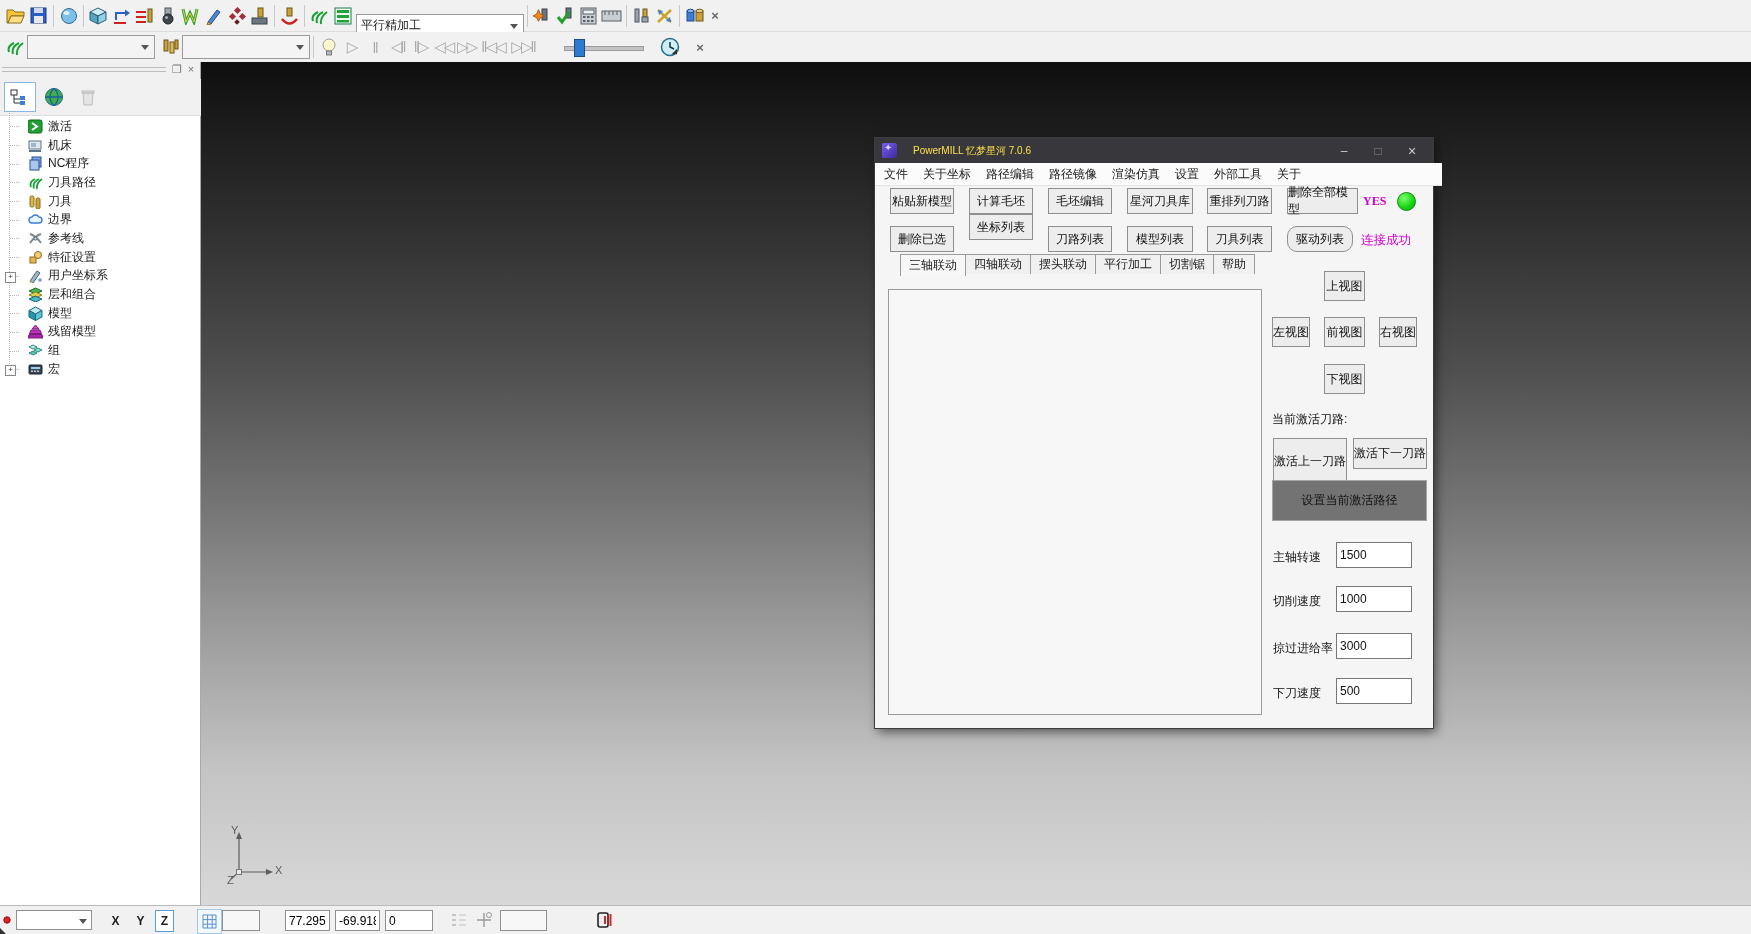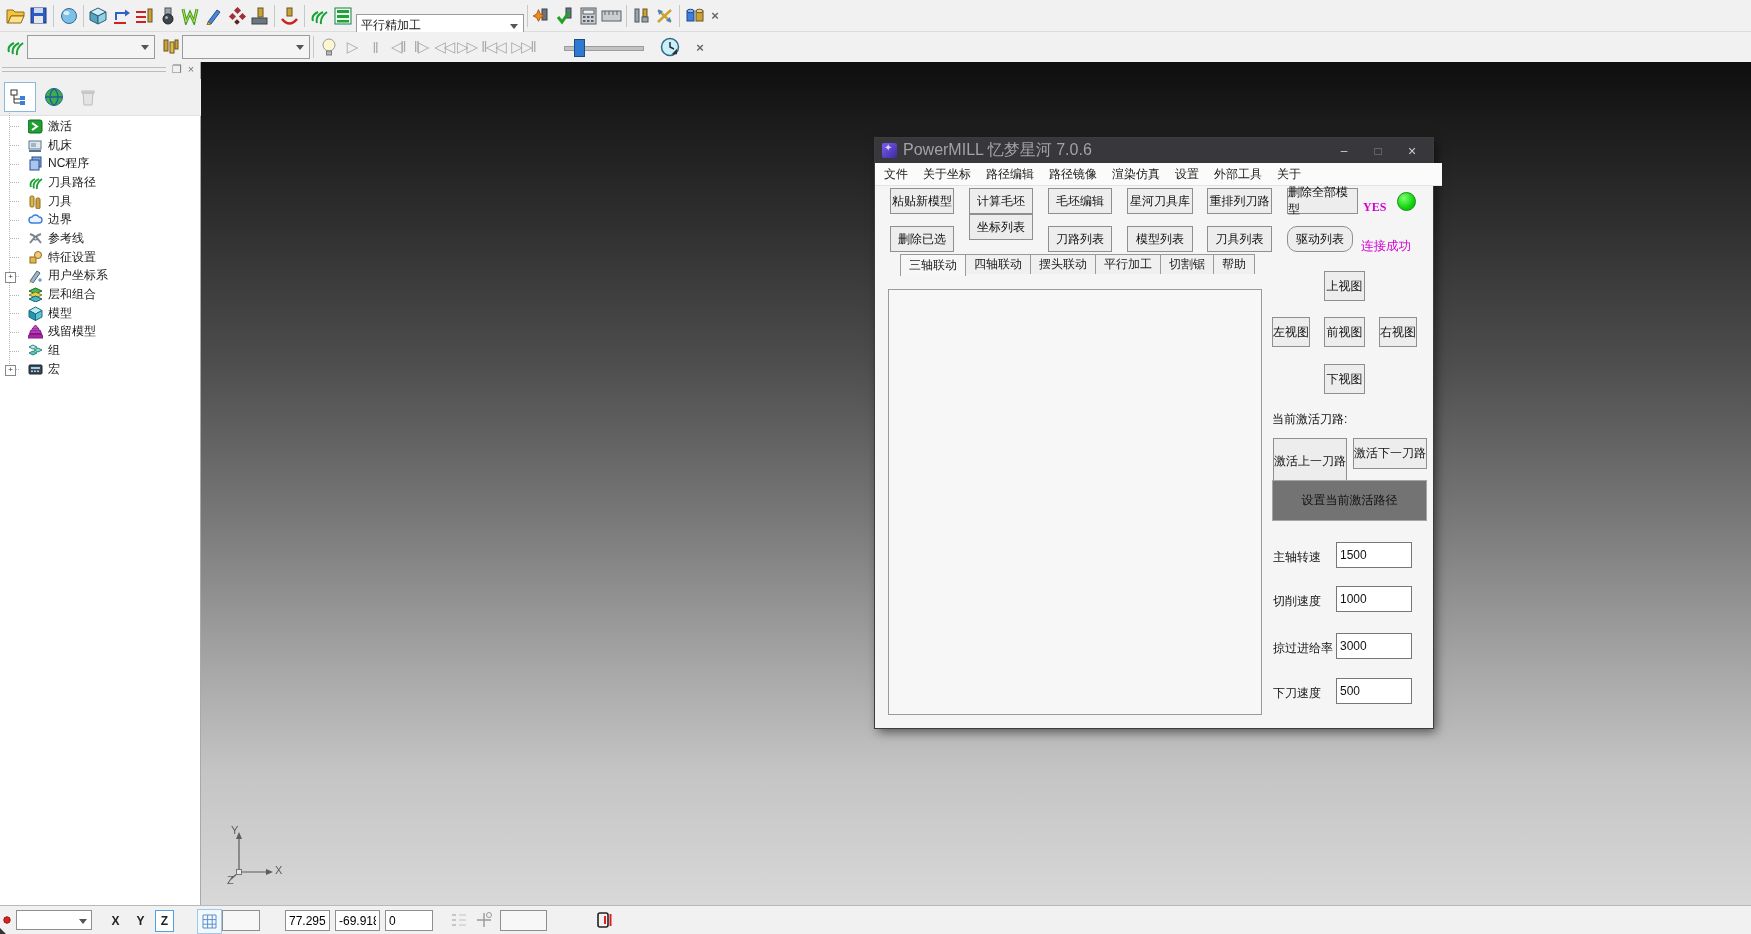--- a/index.html
+++ b/index.html
@@ -40,21 +40,21 @@
     font-size:8px;line-height:7px;text-align:center;color:#333;z-index:2;}
   
   .viewport{position:absolute;left:201px;top:62px;width:1550px;height:843px;
     background:linear-gradient(180deg,#0e0e0e 0%,#1b1b1b 7%,#2d2d2d 18%,#4e4e4e 36%,
       #787878 54%,#a2a2a2 70%,#c4c4c4 84%,#d8d8d8 100%);}
   .axis-lab{position:absolute;color:#5d5d5d;font-size:11px;}
   
   .dialog{position:absolute;left:875px;top:138px;width:558px;height:590px;background:#f5f5f5;
     box-shadow:3px 4px 10px rgba(0,0,0,.55);outline:1px solid #3c3c3c;}
   .dtitle{position:absolute;left:0;top:0;width:558px;height:25px;background:#38383c;display:flex;align-items:center;}
-  .dtitle .txt{color:#a3a3a3;font-size:16px;margin-left:6px;}
+  .dtitle .txt{color:#fde047;font-size:10px;margin-left:16px;}
   .dico{width:15px;height:15px;margin-left:7px;background:linear-gradient(135deg,#7a5cf0,#3c2a9e);
     border-radius:2px;position:relative;flex:0 0 auto;}
   .dico::after{content:"✦";position:absolute;left:2px;top:-1px;color:#dcd4ff;font-size:10px;}
   .wctl{position:absolute;top:0;width:34px;height:25px;color:#cfcfcf;display:flex;align-items:center;
     justify-content:center;font-size:12px;}
   .dmenu{position:absolute;left:0;top:25px;width:558px;height:22px;background:#fbfbfb;
     border-bottom:1px solid #e3e3e3;display:flex;align-items:center;padding-left:9px;gap:15px;}
   .dmenu span{color:#1a1a1a;font-size:12px;}
   .btn{position:absolute;background:#ededed;border:1px solid #8f8f8f;display:flex;align-items:center;
     justify-content:center;font-size:12px;color:#111;box-sizing:border-box;cursor:default;}
@@ -67,21 +67,21 @@
   .cb{display:inline-flex;align-items:center;gap:4px;font-size:12px;color:#111;position:absolute;}
   .cb .box{width:13px;height:13px;background:#fff;border:1px solid #444;box-sizing:border-box;
     display:flex;align-items:center;justify-content:center;font-size:11px;color:#111;}
   .cb.checked .box::after{content:"✓";margin-top:-1px;}
   .tabs{position:absolute;left:13px;top:116px;display:flex;align-items:flex-start;height:20px;margin-left:12px;}
   .tab{height:19px;padding:0 8px;background:#f0f0f0;border:1px solid #9a9a9a;border-bottom:none;
     display:flex;align-items:center;font-size:12px;margin-right:-1px;}
   .tab.active{height:21px;background:#f7f7f7;position:relative;z-index:3;}
   .tpanel{position:absolute;left:13px;top:151px;width:374px;height:426px;background:#f7f7f7;
     border:1px solid #9a9a9a;box-sizing:border-box;z-index:1;}
-  .magenta{color:#d400d4;margin-top:6px;}
+  .magenta{color:#d400d4;}
   .green-dot{position:absolute;width:17px;height:17px;border-radius:50%;
     background:radial-gradient(circle at 35% 30%,#7dff6e,#12d40f 60%,#0aa80a);border:1px solid #0b8f0b;}
   
   .statusbar{position:absolute;left:0;top:905px;width:1751px;height:29px;background:#f1f1f1;
     border-top:1px solid #b9b9b9;}
   .sb-axis{position:absolute;top:4px;width:17px;height:20px;background:#f1f1f1;border:1px solid transparent;
     display:flex;align-items:center;justify-content:center;font-size:12px;font-weight:bold;color:#222;}
   .sb-axis.active{background:#fff;border:1px solid #56a0dd;}
   .sb-inp{position:absolute;top:4px;height:21px;background:#fff;border:1px solid #8f8f8f;
     box-sizing:border-box;font-size:12px;padding:0 3px;font-family:inherit;}

